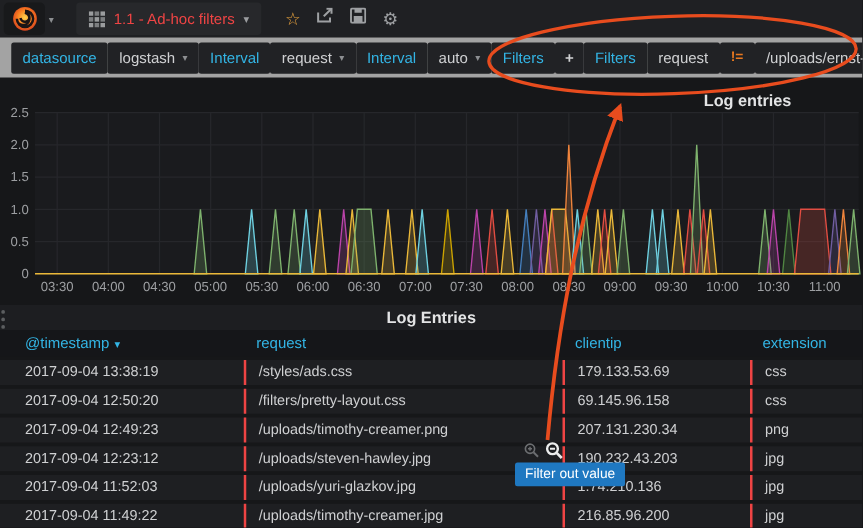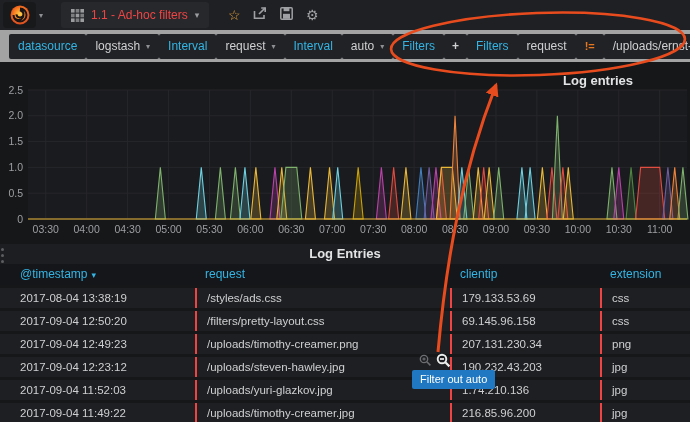--- a/index.html
+++ b/index.html
@@ -244,21 +244,21 @@
     </div>
   <div class="tbl-title">Log Entries</div>
   <div class="tbl-head">
     <div class="hc"><span>@timestamp</span><span class="sort-caret">▾</span></div>
     <div class="hc">request</div>
     <div class="hc">clientip</div>
     <div class="hc">extension</div>
   </div>
   <div id="tbl-body">
       <div class="tbl-row">
-        <div class="cell">2017-08-04 13:38:19</div>
+        <div class="cell">2017-09-04 13:38:19</div>
         <div class="cell">/styles/ads.css</div>
         <div class="cell">179.133.53.69</div>
         <div class="cell">css</div>
       </div>
       <div class="tbl-row">
         <div class="cell">2017-09-04 12:50:20</div>
         <div class="cell">/filters/pretty-layout.css</div>
         <div class="cell">69.145.96.158</div>
         <div class="cell">css</div>
       </div>
@@ -295,21 +295,21 @@
     <line x1="7.8" y1="7.8" x2="11.4" y2="11.4" stroke="#6c6e71" stroke-width="1.5"></line>
     <line x1="3.4" y1="5" x2="6.6" y2="5" stroke="#6c6e71" stroke-width="1.2"></line>
     <line x1="5" y1="3.4" x2="5" y2="6.6" stroke="#6c6e71" stroke-width="1.2"></line>
   </svg>
   <svg width="15" height="15" viewBox="0 0 15 15">
     <circle cx="6" cy="6" r="4.3" fill="none" stroke="#eceded" stroke-width="1.9"></circle>
     <line x1="9.3" y1="9.3" x2="13.4" y2="13.4" stroke="#eceded" stroke-width="2.2"></line>
     <line x1="4" y1="6" x2="8" y2="6" stroke="#eceded" stroke-width="1.7"></line>
   </svg>
 </div>
-<div class="tooltip" id="tooltip" style="background: rgb(31, 120, 193);">Filter out auto</div>
+<div class="tooltip" id="tooltip" style="background: rgb(31, 120, 193);">Filter out value</div>
 
 <svg class="anno" id="anno-svg">
     <defs>
       <marker id="ah" viewBox="0 0 10 10" refX="8" refY="5" markerWidth="4.5" markerHeight="4.5" orient="auto">
         <path d="M0,0 L10,5 L0,10 z" fill="#e84c1e"></path>
       </marker>
     </defs>
     <ellipse cx="538" cy="44" rx="147" ry="31" fill="none" stroke="#e84c1e" stroke-width="2.6" transform="rotate(-2 538 44)"></ellipse>
     <path d="M438,352 C446,262 461,175 496,85" fill="none" stroke="#e84c1e" stroke-width="3" marker-end="url(#ah)"></path>
   </svg>

